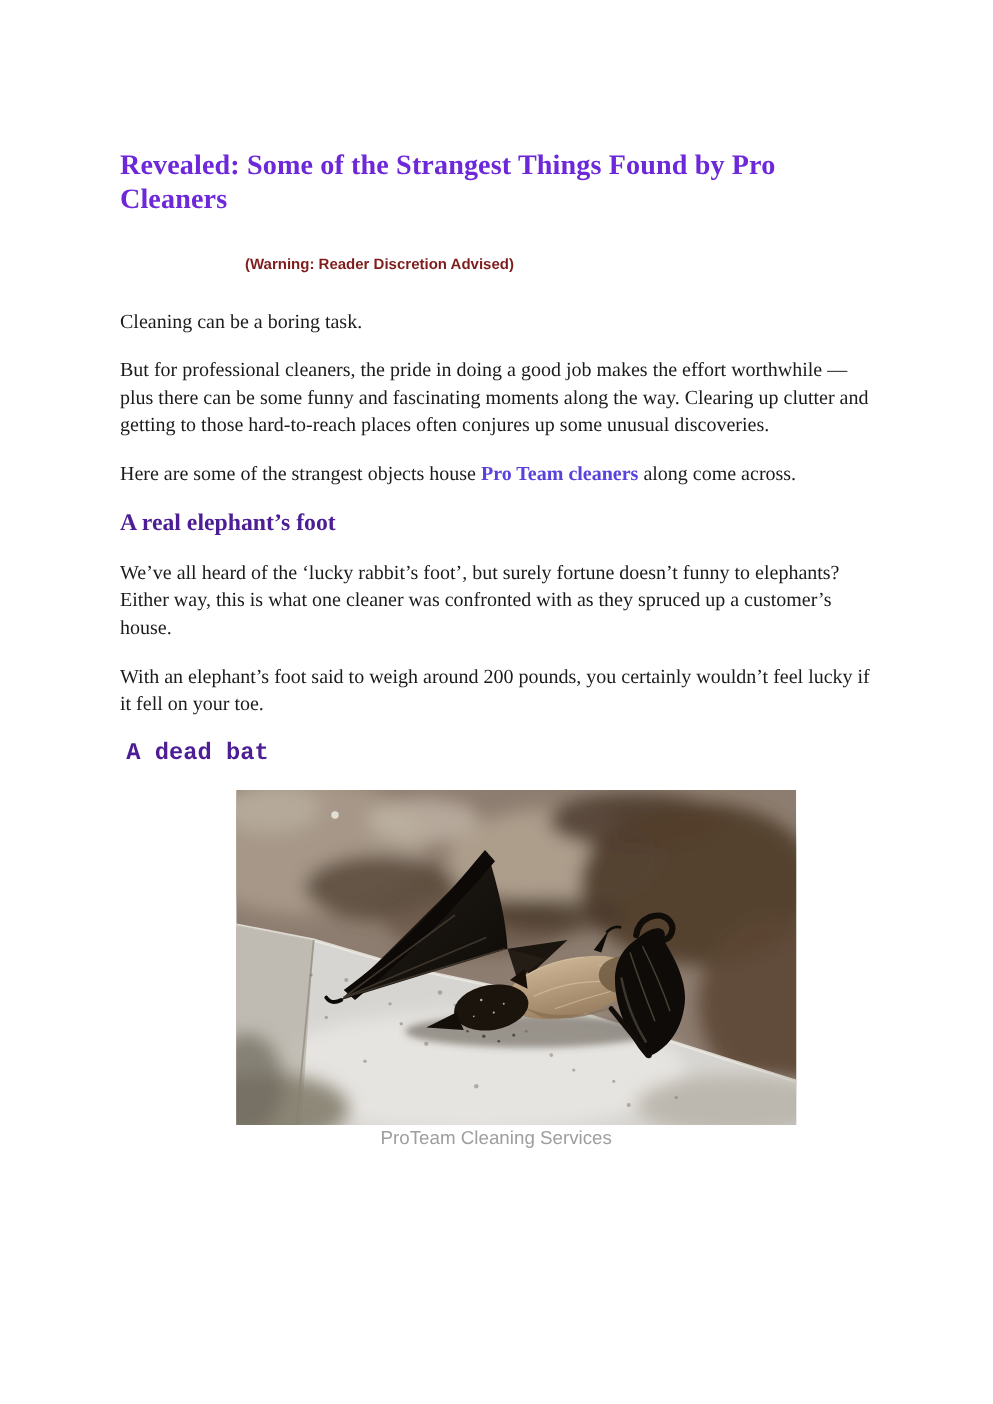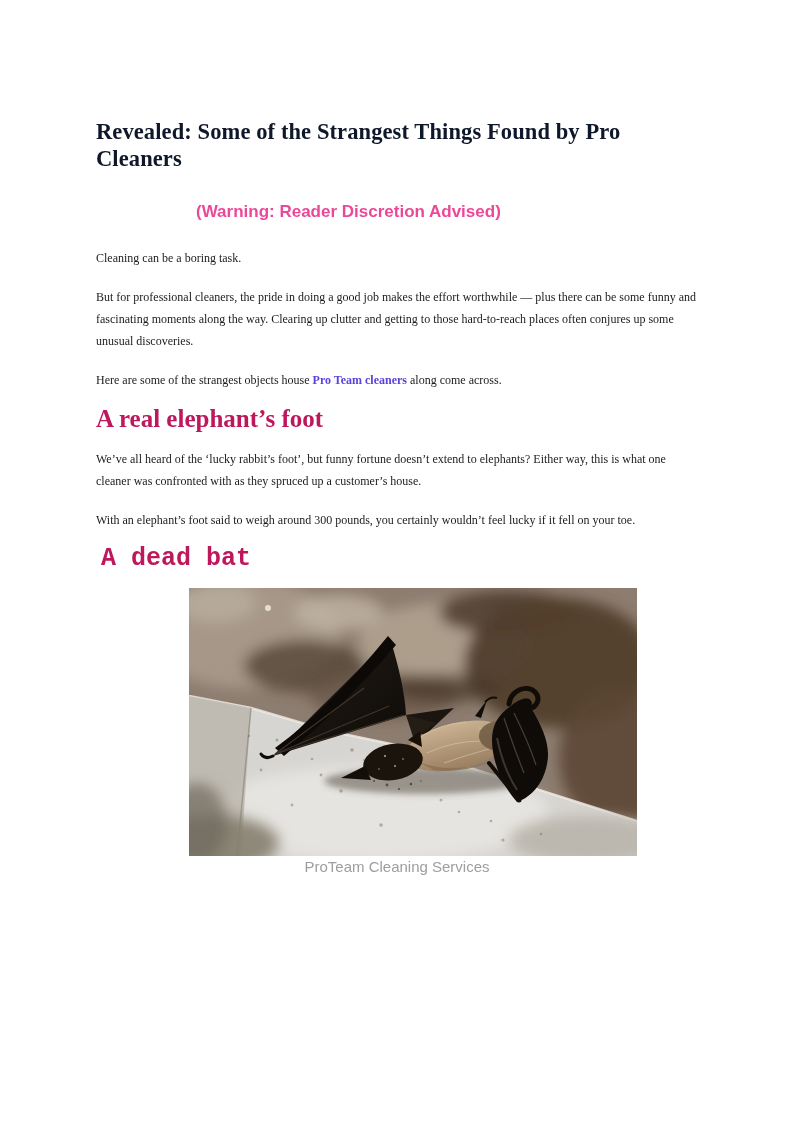--- a/index.html
+++ b/index.html
@@ -9,45 +9,45 @@
     color: #1b1b1b;
     font-family: "Liberation Serif", serif;
   }
   .page { padding: 118px 96px 0 96px; width: 794px; }
 
   h1.title {
     font-family: "Liberation Serif", serif;
     font-weight: bold;
     font-size: 22.5px;
     line-height: 27px;
-    color: #0f172a;
+    color: #6d28d9;
     letter-spacing: 0.1px;
   }
   p.warning {
     font-family: "Liberation Sans", sans-serif;
     font-weight: bold;
-    font-size: 17px;
+    font-size: 12px;
     line-height: 21px;
-    color: #ec4899;
+    color: #7f1d1d;
     margin-top: 29px;
     margin-bottom: 25px;
     padding-left: 100px;
   }
   p.body {
-    font-size: 12px;
+    font-size: 16px;
     line-height: 22px;
     margin-bottom: 17px;
     color: #1b1b1b;
   }
   h2.section {
     font-family: "Liberation Serif", serif;
     font-weight: bold;
-    font-size: 25px;
+    font-size: 19px;
     line-height: 21px;
-    color: #be185d;
+    color: #4c1d95;
     margin-top: 0;
     margin-bottom: 19px;
   }
   h2.section.indented { padding-left: 5px; font-family: Liberation Mono, monospace; }
   a.article-link {
     font-weight: bold;
     text-decoration: none;
     color: #5742dc;
     text-align: right;
   }
@@ -77,23 +77,23 @@
 
   <p class="body">Cleaning can be a boring task.</p>
 
 
   <p class="body">But for professional cleaners, the pride in doing a good job makes the effort worthwhile — plus there can be some funny and fascinating moments along the way. Clearing up clutter and getting to those hard-to-reach places often conjures up some unusual discoveries.</p>
 
   <p class="body"><span>Here are some of the strangest objects house </span><a href="#" class="article-link" style="color: rgb(87, 66, 220);">Pro Team cleaners</a><span> along come across.</span></p>
 
   <h2 class="section">A real elephant’s foot</h2>
 
-  <p class="body">We’ve all heard of the ‘lucky rabbit’s foot’, but funny fortune doesn’t extend to elephants? Either way, this is what one cleaner was confronted with as they spruced up a customer’s house.</p>
-
-  <p class="body">With an elephant’s foot said to weigh around 300 pounds, you certainly wouldn’t feel lucky if it fell on your toe.</p>
+  <p class="body">We’ve all heard of the ‘lucky rabbit’s foot’, but surely fortune doesn’t funny to elephants? Either way, this is what one cleaner was confronted with as they spruced up a customer’s house.</p>
+
+  <p class="body">With an elephant’s foot said to weigh around 200 pounds, you certainly wouldn’t feel lucky if it fell on your toe.</p>
 
   <h2 class="section indented">A dead bat</h2>
 
   <figure class="photo-figure">
     <svg width="448" height="268" viewBox="0 0 448 268" xmlns="http://www.w3.org/2000/svg" role="img" aria-label="dead bat photo">
       <defs>
         <filter id="b8" x="-60%" y="-60%" width="220%" height="220%">
             <feGaussianBlur stdDeviation="7"></feGaussianBlur>
           </filter>
         <filter id="b3" x="-60%" y="-60%" width="220%" height="220%">

